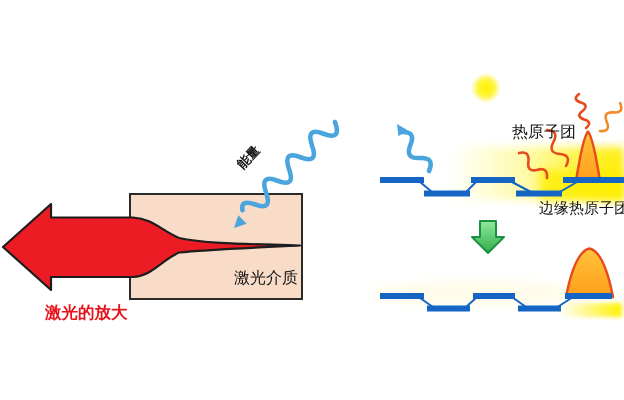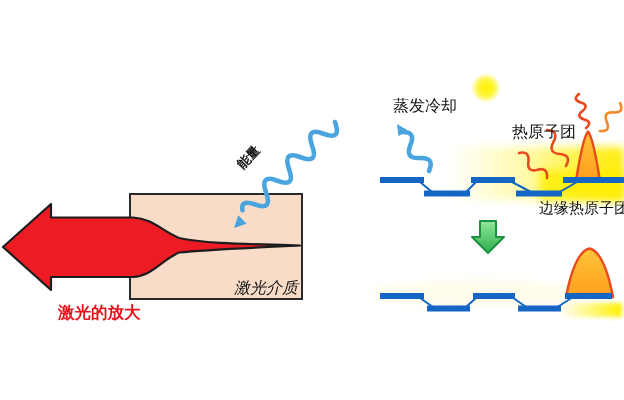--- a/index.html
+++ b/index.html
@@ -124,18 +124,17 @@
       <line class="latline" x1="556" y1="308" x2="573" y2="297"></line>
       <rect class="bar" x="380" y="293" width="44" height="6"></rect>
       <rect class="bar" x="427" y="305.5" width="43" height="6"></rect>
       <rect class="bar" x="473" y="293" width="42" height="6"></rect>
       <rect class="bar" x="518" y="305.5" width="43" height="6"></rect>
       <rect class="bar" x="565" y="293" width="47" height="6"></rect>
     </g>
   </svg>
 
   <div class="lbl" id="lbl-energy" style="left:240px;top:160px;">能量</div>
-  <div class="lbl" id="lbl-medium" style="left:234px;top:279px;font-style:italic;">激光介质</div>
-  <div class="lbl" id="lbl-amp" style="left:58px;top:304px;">激光的放大</div>
-  <div class="lbl" id="lbl-cooling" style="left:393px;top:97px;">蒸发冷却</div>
+  <div class="lbl" id="lbl-medium" style="left:234px;top:269px;">激光介质</div>
+  <div class="lbl" id="lbl-amp" style="left:45px;top:304px;">激光的放大</div>
   <div class="lbl" id="lbl-hot" style="left:512px;top:76px;margin-top:47px;">热原子团</div>
   <div class="lbl" id="lbl-edge" style="left:510px;top:200px;margin-left:29px;">边缘热原子团</div>
 </div>
 
 </body></html>

